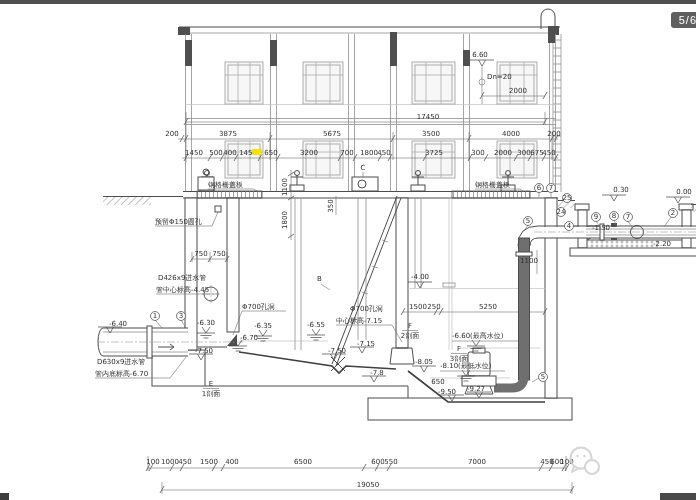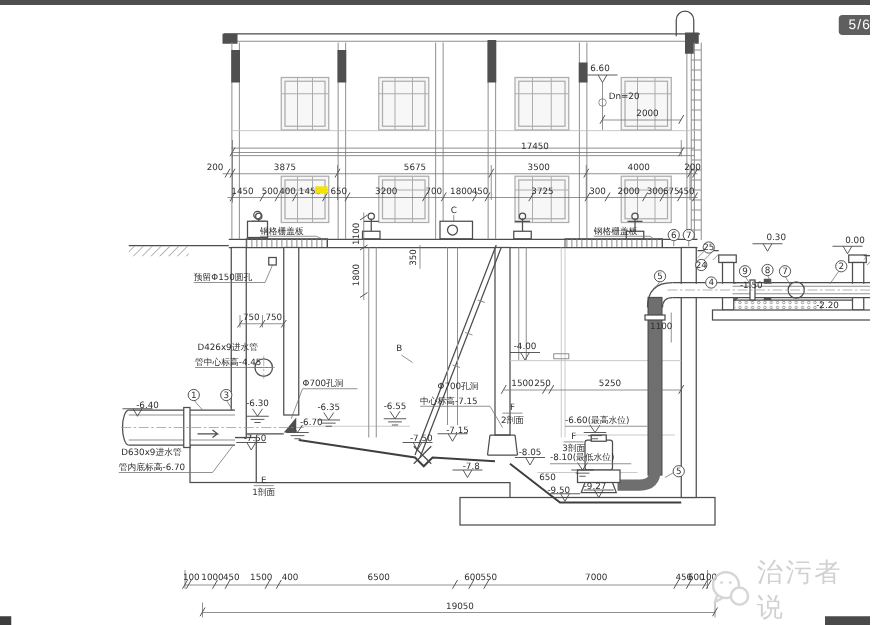--- a/index.html
+++ b/index.html
@@ -449,18 +449,17 @@
   </svg>
 
   <div class="wm">
     <svg width="36" height="36" viewBox="0 0 36 36">
       <circle cx="15" cy="14" r="10.5" fill="none" stroke="#cfcfcf" stroke-width="2"></circle>
       <path d="M8,22 L6,28 L13,24" fill="none" stroke="#cfcfcf" stroke-width="2" stroke-linejoin="round"></path>
       <circle cx="26" cy="23" r="7" fill="#fff" stroke="#cfcfcf" stroke-width="2"></circle>
       <circle cx="11.5" cy="12" r="1.2" fill="#cfcfcf"></circle>
       <circle cx="18.5" cy="12" r="1.2" fill="#cfcfcf"></circle>
     </svg>
-    <span>治污者说</span>
   </div>
 
   <div class="corner-left"></div>
   <div class="corner-right"></div>
 </div>
 
 </body></html>

